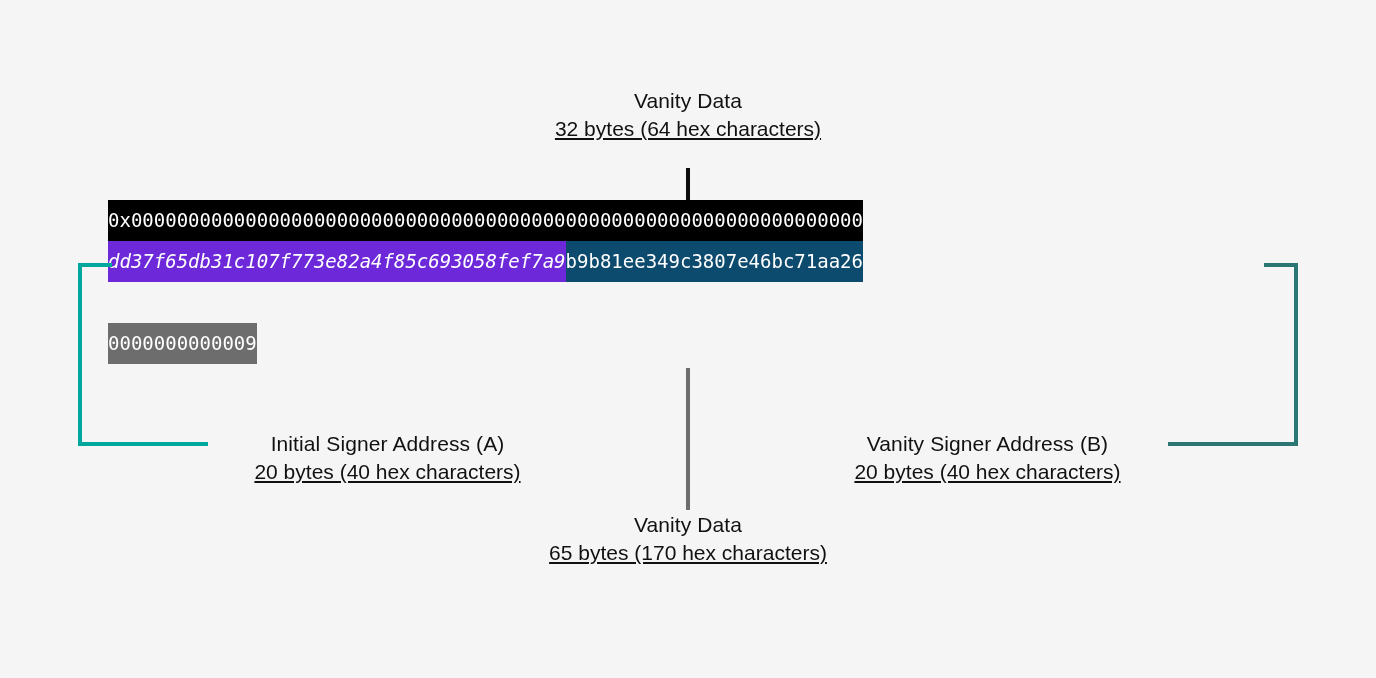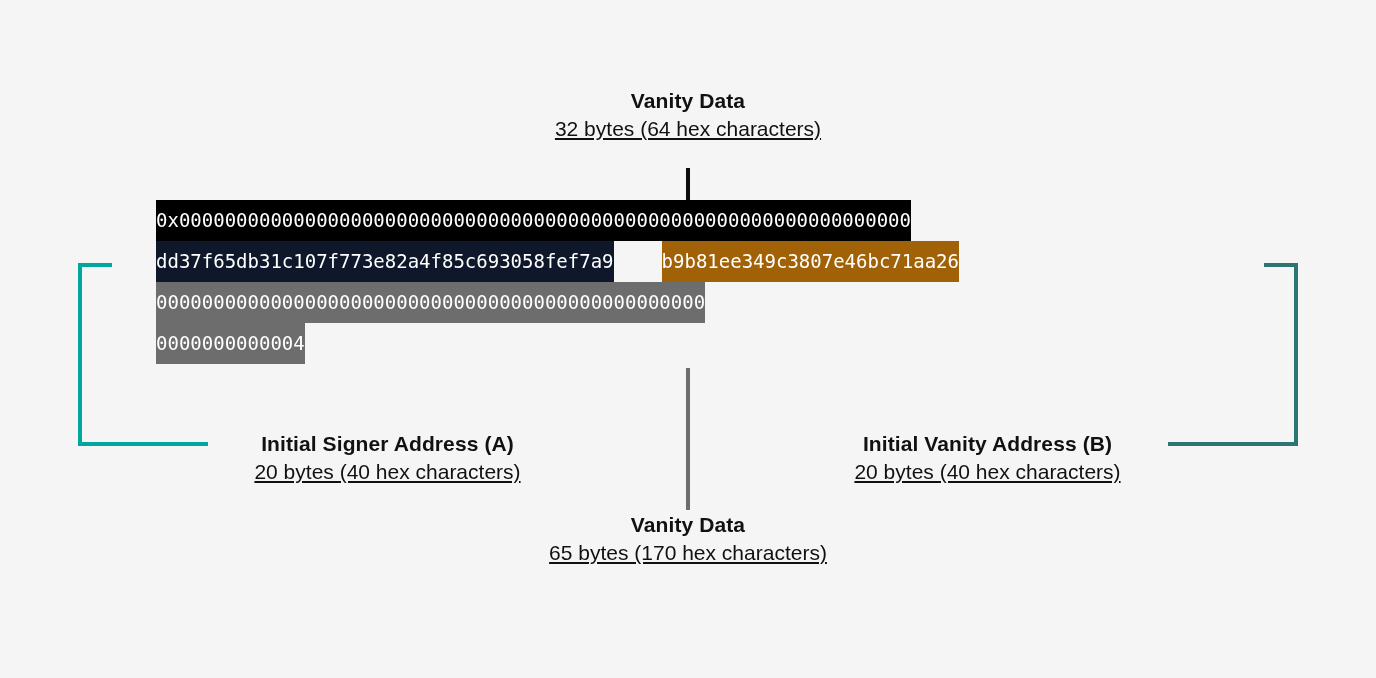--- a/index.html
+++ b/index.html
@@ -6,42 +6,42 @@
   body{
     width:1376px;height:678px;
     background:#f5f5f5;
     font-family:"Liberation Sans", sans-serif;
     overflow:hidden;
   }
   #stage{position:relative;width:1376px;height:678px;}
 
   
   .lbl{position:absolute;text-align:center;color:#111;white-space:nowrap;}
-  .lbl .t1{font-size:21px;font-weight:bold;letter-spacing:.1px;line-height:26px;}
+  .lbl .t1{font-size:21px;font-weight:normal;letter-spacing:.1px;line-height:26px;}
   .lbl .t2{font-size:21px;font-weight:normal;line-height:30px;text-decoration:underline;}
 
   #top-label{left:288px;top:88px;width:800px;}
   #bottom-center-label{left:288px;top:512px;width:800px;}
   #label-a{left:130px;top:431px;width:515px;}
   #label-b{left:730px;top:431px;width:515px;}
 
   
   #hexblock{
     position:absolute;left:108px;top:200px;width:1160px;
     font-family:"DejaVu Sans Mono", monospace;
     font-size:19px;
     letter-spacing:0px;
     color:#ffffff;
   }
   .hexrow{height:41px;line-height:41px;white-space:nowrap;display:flex;}
   .hexrow span{display:inline-block;padding:0 0px;}
-  .seg{height:41px;line-height:41px;margin-left:48px;}
+  .seg{height:41px;line-height:41px;}
   .bg-black{background:#000000;}
-  .bg-teal{background:#0f172a;}
-  .bg-dteal{background:#a16207;}
+  .bg-teal{background:#6d28d9;font-style:italic;}
+  .bg-dteal{background:#0c4a6e;}
   .bg-gray{background:#6d6d6d;}
   .pad-l{padding-left:13px;}
   .pad-r{padding-right:13px;}
 
   
   .vline{position:absolute;width:4px;}
   #conn-top{left:686px;top:168px;height:33px;background:#0b0b0b;}
   #conn-bottom{left:686px;top:368px;height:142px;background:#6d6d6d;}
 
   
@@ -79,26 +79,25 @@
     <div class="hexrow">
       <span class="seg bg-black pad-l pad-r">0x0000000000000000000000000000000000000000000000000000000000000000</span>
     </div>
 
     <div class="hexrow">
       <span class="seg bg-teal pad-l">dd37f65db31c107f773e82a4f85c693058fef7a9</span>
       <span class="seg bg-dteal pad-l pad-r">b9b81ee349c3807e46bc71aa26</span>
     </div>
 
     <div class="hexrow">
-      <span class="seg bg-gray pad-l pad-r">000000000000000000000000000000000000000000000000</span>
     </div>
 
 
     <div class="hexrow">
-      <span class="seg bg-gray pad-l pad-r">0000000000004</span>
+      <span class="seg bg-gray pad-l pad-r">0000000000009</span>
     </div>
 
   </div>
 
   <div class="bracket" id="bracket-a">
     <div class="v"></div>
     <div class="h top"></div>
     <div class="h bot"></div>
   </div>
 
@@ -107,21 +106,21 @@
     <div class="h top"></div>
     <div class="h bot"></div>
   </div>
 
   <div class="lbl" id="label-a">
     <div class="t1">Initial Signer Address (A)</div>
     <div class="t2">20 bytes (40 hex characters)</div>
   </div>
 
   <div class="lbl" id="label-b">
-    <div class="t1">Initial Vanity Address (B)</div>
+    <div class="t1">Vanity Signer Address (B)</div>
     <div class="t2">20 bytes (40 hex characters)</div>
   </div>
 
   <div class="vline" id="conn-bottom"></div>
 
   <div class="lbl" id="bottom-center-label">
     <div class="t1">Vanity Data</div>
     <div class="t2">65 bytes (170 hex characters)</div>
   </div>
 

